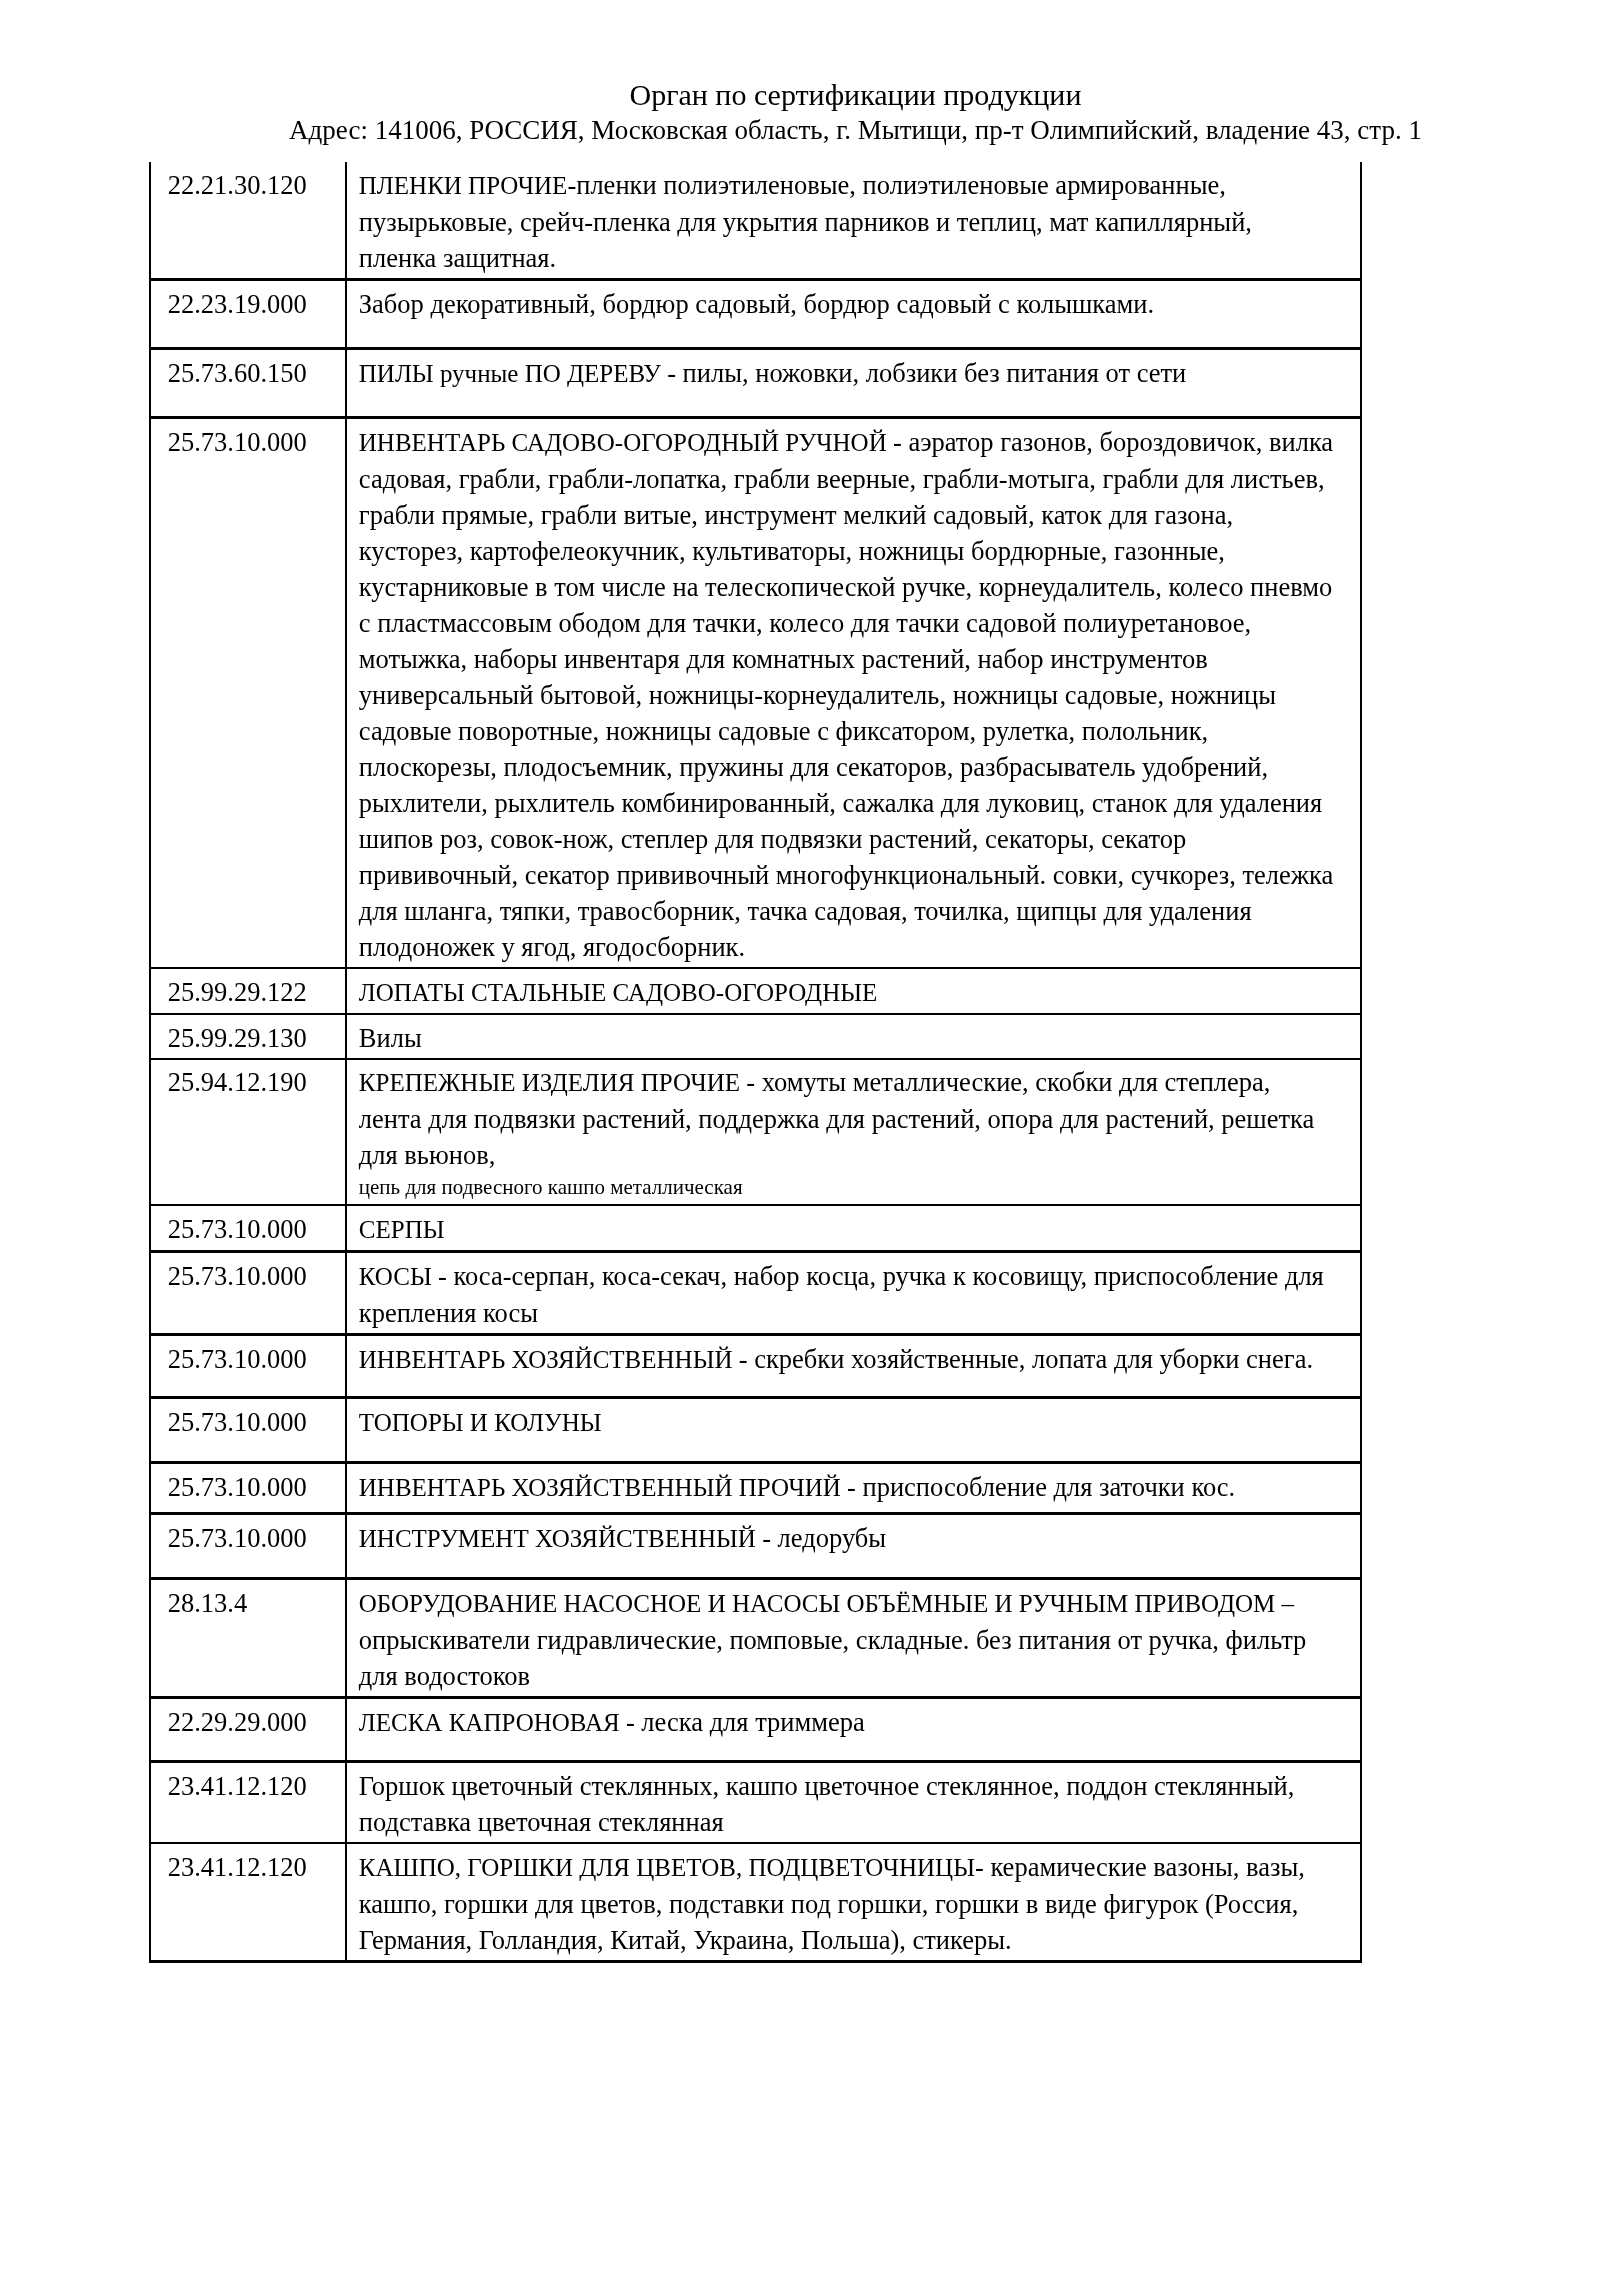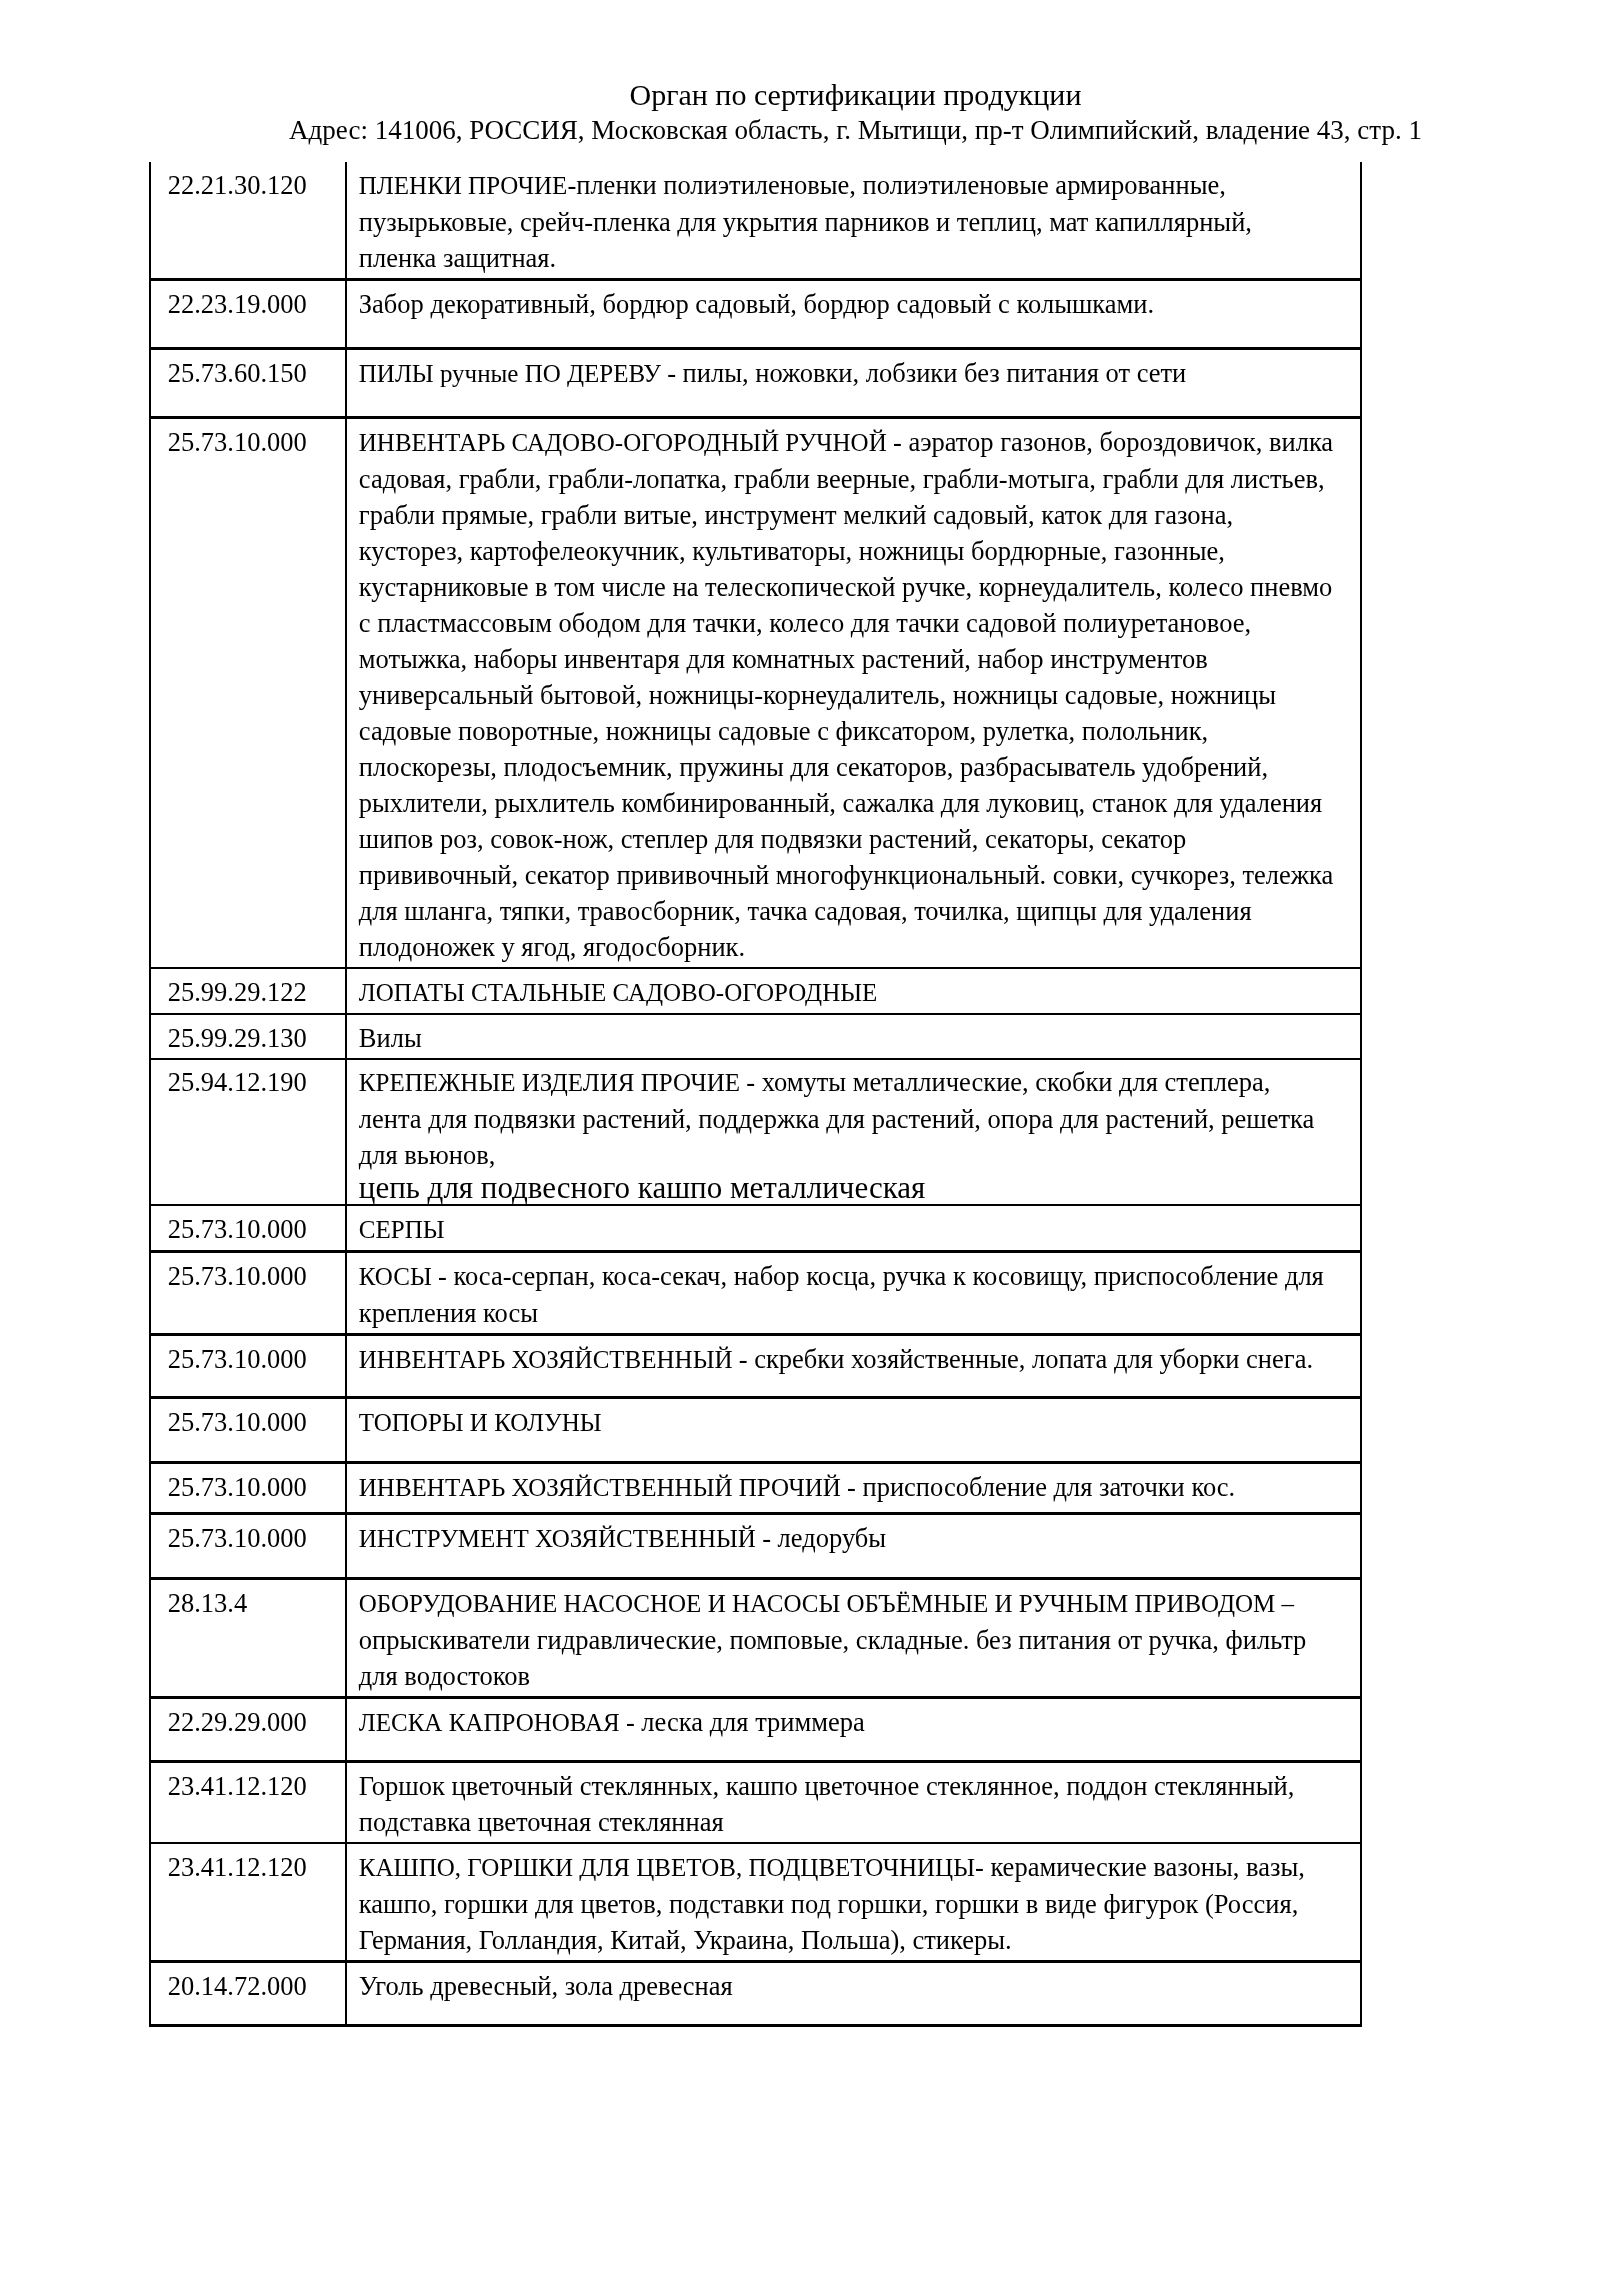--- a/index.html
+++ b/index.html
@@ -55,21 +55,21 @@
     padding: 6.9px 3.9px 0 16.7px;
     white-space: nowrap;
   }
   td.desc-cell {
     font-size: 26.5px;
     line-height: 36px;
     padding: 4.9px 25.5px 2px 11.8px;
   }
   .seg-caps  { font-size: 25px; }
   .seg-body  { font-size: 26.5px; }
-  .seg-small { display: block; font-size: 31px; line-height: 29px; }
+  .seg-small { display: block; font-size: 21px; line-height: 29px; }
 </style>
 </head>
 <body>
 
 <div class="page">
   <div class="content">
 
     <div class="doc-header">
       <div class="h-line">Орган по сертификации продукции</div>
       <div class="h-address">Адрес: 141006, РОССИЯ, Московская область, г. Мытищи, пр-т Олимпийский, владение 43, стр. 1</div>
@@ -142,22 +142,18 @@
             <td class="desc-cell"><span class="seg-caps">ЛЕСКА КАПРОНОВАЯ </span><span class="seg-body">- леска для триммера</span></td>
           </tr>
           <tr class="b-thin" style="height: 71px;">
             <td class="code-cell">23.41.12.120</td>
             <td class="desc-cell"><span class="seg-body">Горшок цветочный стеклянных, кашпо цветочное стеклянное, поддон стеклянный, подставка цветочная стеклянная</span></td>
           </tr>
           <tr class="b-thick" style="height: 110px;">
             <td class="code-cell">23.41.12.120</td>
             <td class="desc-cell"><span class="seg-caps">КАШПО, ГОРШКИ ДЛЯ ЦВЕТОВ, ПОДЦВЕТОЧНИЦЫ</span><span class="seg-body">- керамические вазоны, вазы, кашпо, горшки для цветов, подставки под горшки, горшки в виде фигурок (Россия, Германия, Голландия, Китай, Украина, Польша), стикеры.</span></td>
           </tr>
-          <tr class="b-thick" style="height: 64px;">
-            <td class="code-cell">20.14.72.000</td>
-            <td class="desc-cell"><span class="seg-body">Уголь древесный, зола древесная</span></td>
-          </tr>
         </tbody>
     </table>
 
   </div>
 </div>
 
 
 </body></html>

